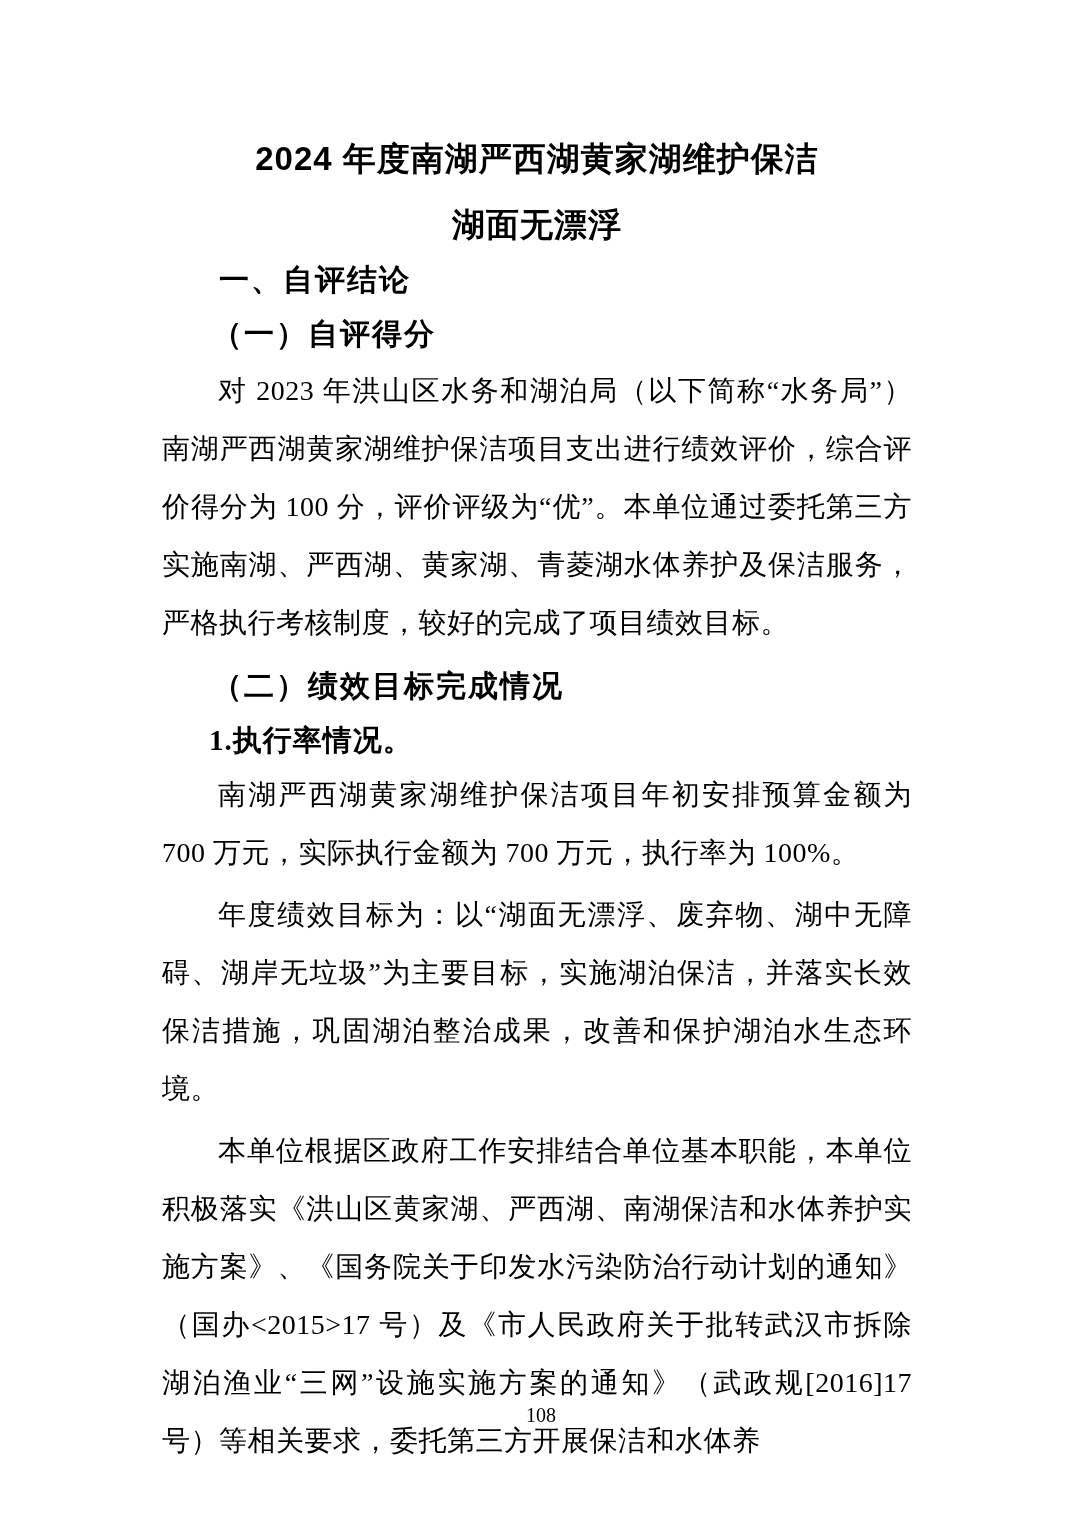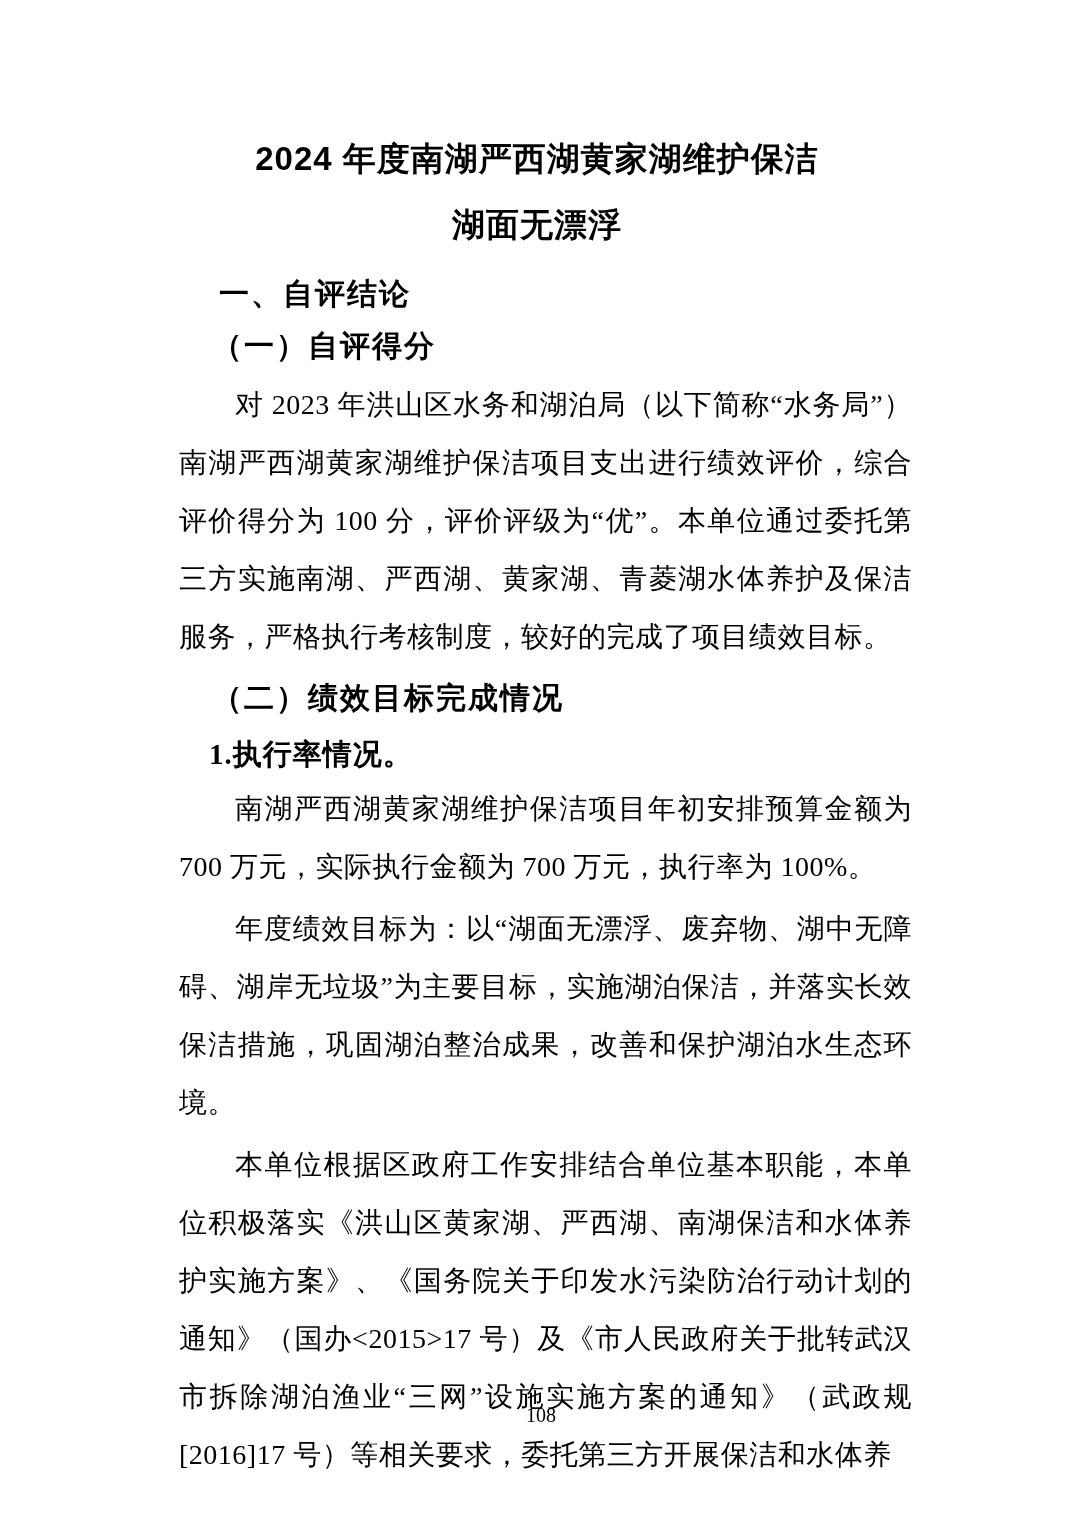--- a/index.html
+++ b/index.html
@@ -24,48 +24,48 @@
   .doc-title {
     margin-top: 126px;
     text-align: center;
     font-family: "Liberation Sans", "DejaVu Sans", sans-serif;
     font-weight: bold;
     font-size: 33px;
     line-height: 66px;
     letter-spacing: 1px;
   }
   .h1 {
-    margin-top: 16px;
+    margin-top: 2px;
     padding-left: 57px;
     font-family: "Liberation Sans", "DejaVu Sans", sans-serif;
     font-weight: bold;
     font-size: 30px;
     line-height: 40px;
     letter-spacing: 2px;
   }
   .h2 {
     margin-top: 10px;
     padding-left: 50px;
-    font-family: Liberation Mono, monospace;
+    font-family: Liberation Sans, sans-serif;
     font-weight: bold;
     font-size: 30px;
     line-height: 48px;
     letter-spacing: 2px;
   }
   .h3 {
     margin-top: 8px;
     padding-left: 47px;
     font-family: Liberation Serif, serif;
     font-weight: bold;
     font-size: 29px;
     line-height: 44px;
     letter-spacing: 1px;
   }
   .para {
-    margin: 4px 0 0 17px;
+    margin: 4px 0 0 0;
     font-family: "Liberation Serif", "DejaVu Serif", serif;
     font-size: 28px;
     line-height: 58px;
     text-align: justify;
     text-indent: 2em;
     letter-spacing: 0.5px;
   }
   .page-number {
     position: absolute;
     left: 4px;

